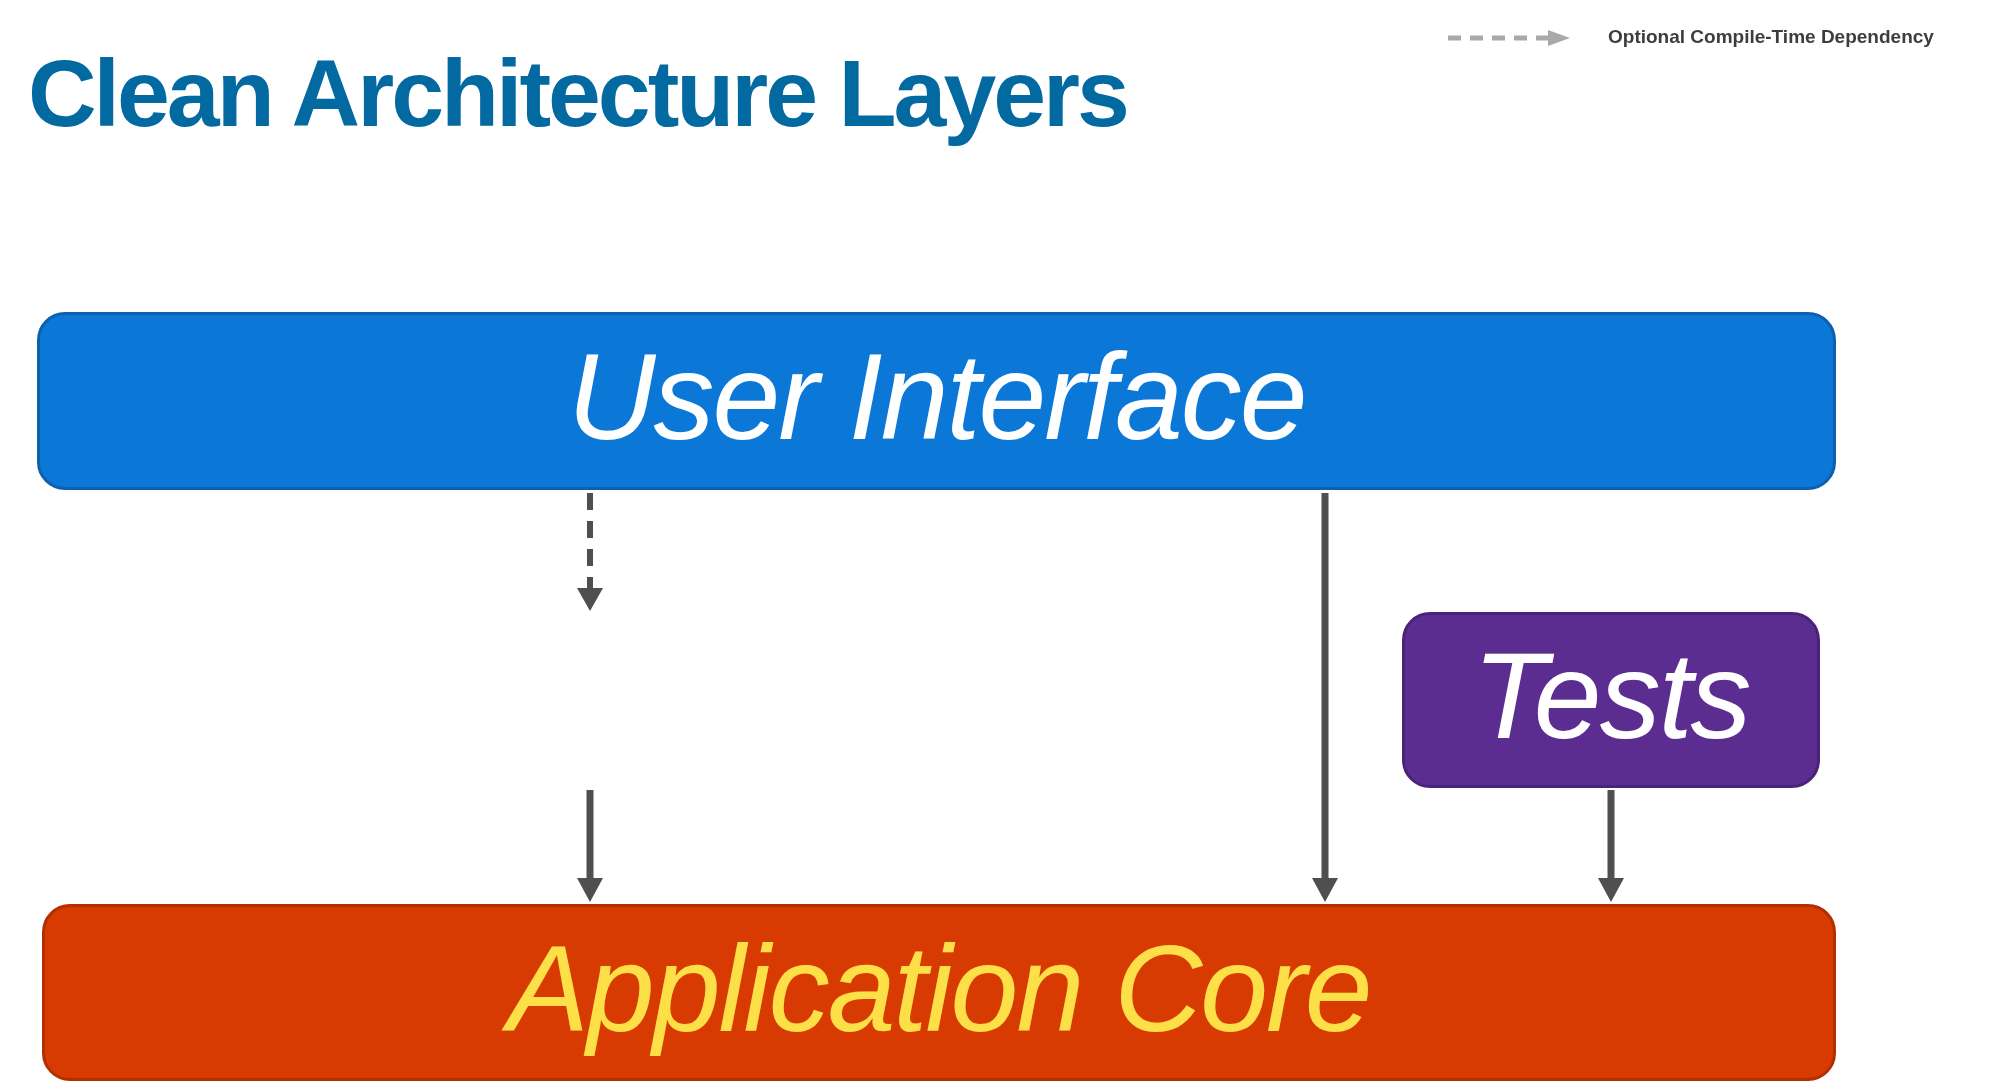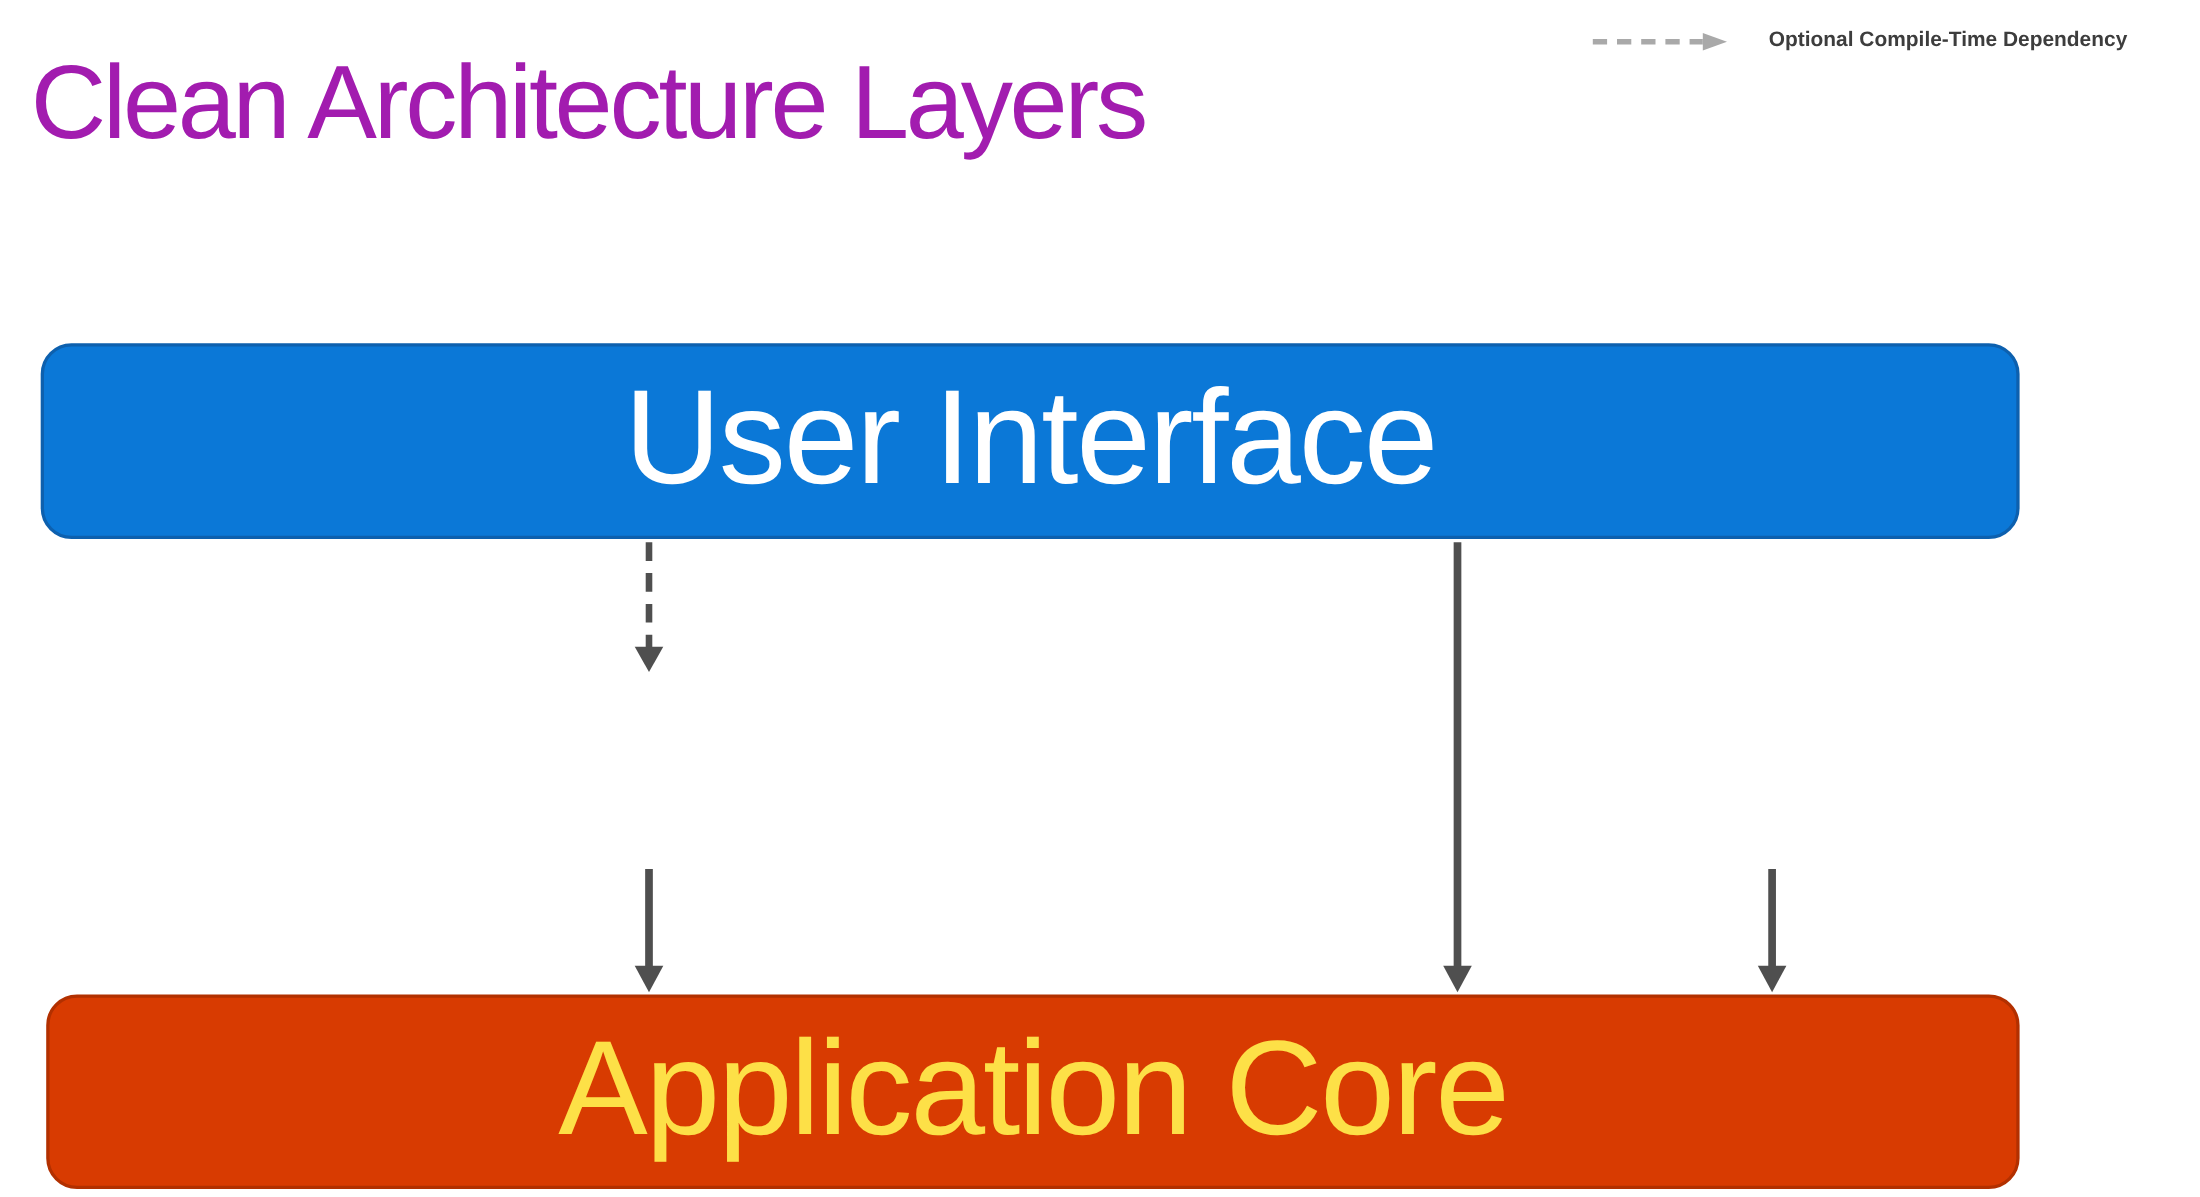--- a/index.html
+++ b/index.html
@@ -14,24 +14,24 @@
     height: 1088px;
     background: #ffffff;
     overflow: hidden;
   }
   
   #title {
     position: absolute;
     left: 28px;
     top: 46px;
     font-size: 95px;
-    font-weight: 400;
+    font-weight: 700;
     letter-spacing: -3px;
     line-height: 1;
-    color: #a21caf;
+    color: #0369a1;
     white-space: nowrap;
   }
   
   #legend {
     position: absolute;
     left: 1446px;
     top: 22px;
   }
   .legend-row {
     display: flex;
@@ -62,20 +62,21 @@
     align-items: center;
     justify-content: center;
   }
   .layer-label {
     font-size: 122px;
     font-weight: 300;
     letter-spacing: -2px;
     line-height: 1;
     white-space: nowrap;
     padding-bottom: 8px;
+    font-style: italic;
   }
   #box-user-interface   { left: 37px;   top: 312px; width: 1799px; height: 178px; }
   #box-infrastructure   { left: 37px;   top: 612px; width: 1231px; height: 176px; }
   #box-tests            { left: 1402px; top: 612px; width: 418px;  height: 176px; }
   #box-application-core { left: 42px;   top: 904px; width: 1794px; height: 177px; }
   
   #arrow-overlay {
     position: absolute;
     left: 0; top: 0;
     width: 2000px;
@@ -98,20 +99,23 @@
       </svg>
       <span class="legend-label">Optional Compile-Time Dependency</span>
     </div>
   </div>
 
   <div class="layer-box" id="box-user-interface" style="background-color: rgb(11, 120, 215); border-color: rgb(13, 96, 174); color: rgb(255, 255, 255);">
     <span class="layer-label">User Interface</span>
   </div>
 
 
+  <div class="layer-box" id="box-tests" style="background-color: rgb(92, 45, 145); border-color: rgb(74, 35, 120); color: rgb(255, 255, 255);">
+    <span class="layer-label">Tests</span>
+  </div>
 
   <div class="layer-box" id="box-application-core" style="background-color: rgb(216, 59, 1); border-color: rgb(178, 48, 0); color: #fde047;">
     <span class="layer-label">Application Core</span>
   </div>
 
   <svg id="arrow-overlay" viewBox="0 0 2000 1088">
 
     <g>
       <line x1="590" y1="493" x2="590" y2="590" stroke-width="6" stroke-dasharray="17 11" style="stroke: rgb(79, 79, 79);"></line>
       <polygon points="577,588 603,588 590,611" style="fill: rgb(79, 79, 79);"></polygon>

